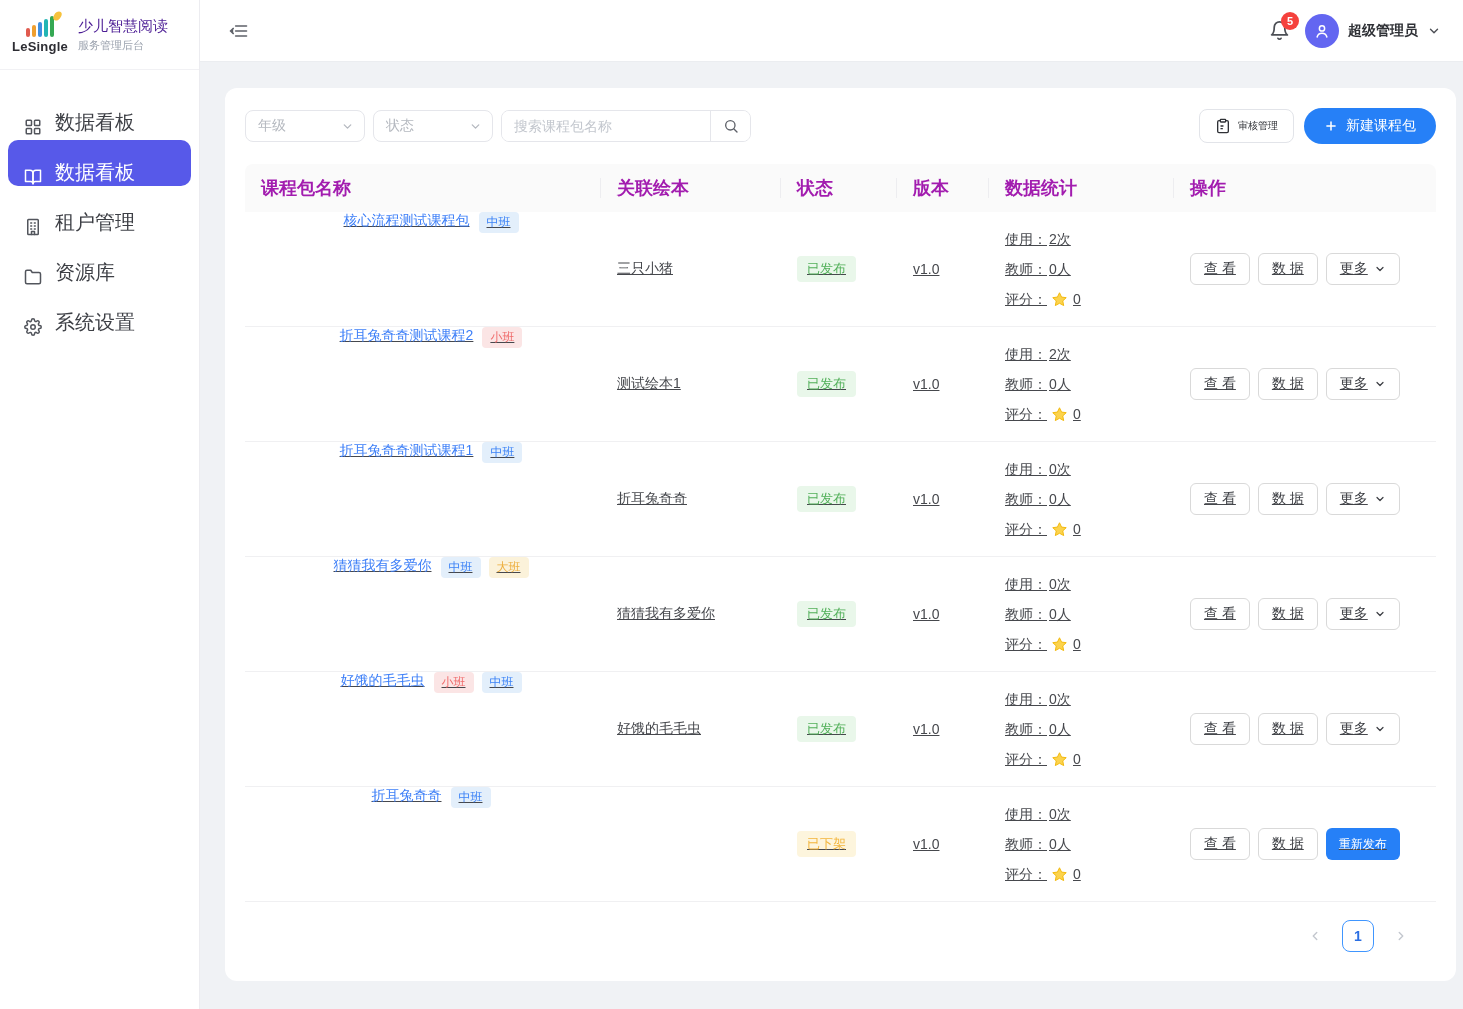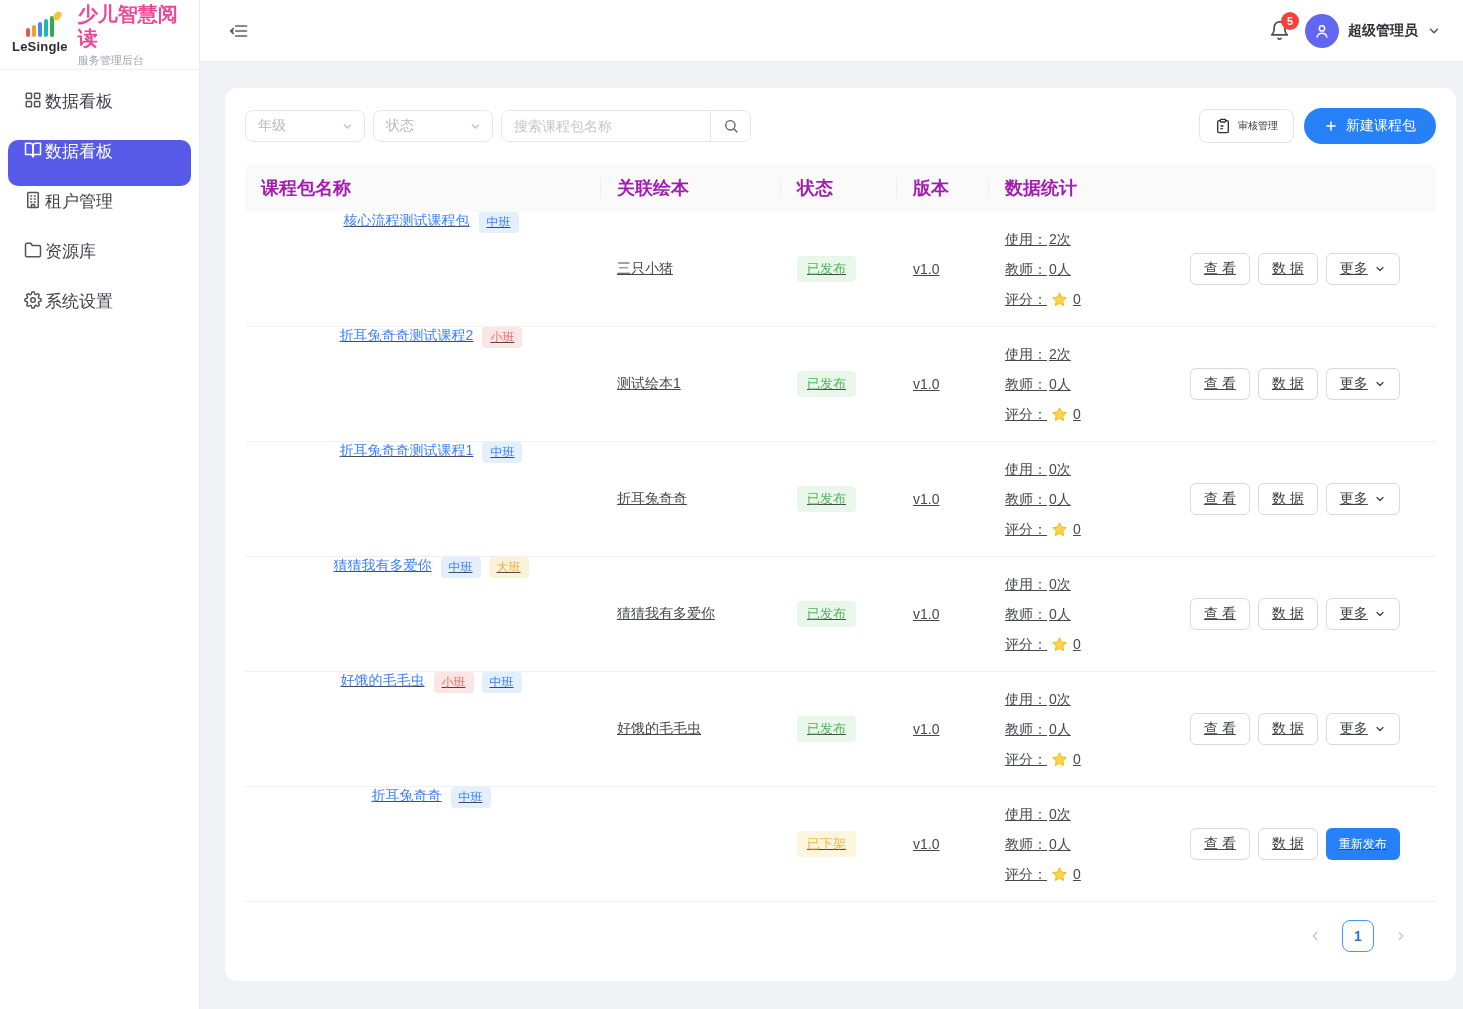--- a/index.html
+++ b/index.html
@@ -16,25 +16,25 @@
   .logo-mark { display:flex; flex-direction:column; align-items:center; width:56px; }
   .logo-bars { display:flex; align-items:flex-end; gap:2px; height:22px; position:relative; }
   .logo-bars span { width:4px; border-radius:2px; display:block; }
   .lb1{height:9px;background:#e05a4e;} .lb2{height:12px;background:#ef9f2f;}
   .lb3{height:15px;background:#3f8fe0;} .lb4{height:18px;background:#23b5b5;}
   .lb5{height:21px;background:#35a853;}
   .logo-spark{ position:absolute; right:-7px; top:-4px; width:7px; height:10px;
     background:#f7c23c; border-radius:60% 40% 60% 40%; transform:rotate(25deg); }
   .logo-word { font-size:13px; font-weight:bold; color:#2d2d33; margin-top:2px; letter-spacing:.2px; }
   .brand-text { display:flex; flex-direction:column; }
-  .brand-title { font-size:20px; font-weight:bold; color:#ec4899; line-height:1.2; }
+  .brand-title { font-size:15px; font-weight:normal; color:#4c1d95; line-height:1.2; }
   .brand-sub { font-size:11px; color:#9ca3af; margin-top:3px; }
   .menu { padding:20px 8px 0 8px; }
-  .menu-item { display:flex; align-items:flex-start; gap:2px; height:46px; padding:0 0 0 16px;
-    border-radius:10px; color:#3d3f45; font-size:17px; cursor:pointer; margin-bottom:4px; }
+  .menu-item { display:flex; align-items:flex-end; gap:12px; height:46px; padding:0 0 0 16px;
+    border-radius:10px; color:#3d3f45; font-size:20px; cursor:pointer; margin-bottom:4px; }
   .menu-item .mi-icon { width:19px; height:19px; display:flex; align-items:center; }
   .menu-item svg { stroke:#52555c; }
   .menu-item.active { background:#5759e9; color:#fff; }
   .menu-item.active svg { stroke:#fff; }
   
   .topbar { position:absolute; left:200px; right:0; top:0; height:62px; background:#fff;
     border-bottom:1px solid #ebedf0; display:flex; align-items:center; padding:0 22px 0 26px; }
   .fold-btn { width:26px; height:26px; display:flex; align-items:center; justify-content:center; cursor:pointer; }
   .topbar-right { margin-left:auto; display:flex; align-items:center; gap:14px; }
   .bell-wrap { position:relative; width:24px; height:24px; display:flex; align-items:center; justify-content:center; cursor:pointer; }
@@ -245,20 +245,21 @@
       </div>
     </div>
 
     <div class="table">
       <div class="thead">
         <div class="th">课程包名称</div>
         <div class="th">关联绘本</div>
         <div class="th">状态</div>
         <div class="th">版本</div>
         <div class="th">数据统计</div>
+        <div class="th">操作</div>
       </div>
 
       <div class="trow">
         <div class="cell name-cell">
           <a class="pkg-name">核心流程测试课程包</a>
           <div class="tag-row">
               <span class="tag tag-blue">中班</span>
             </div>
         </div>
         <div class="cell">三只小猪</div>

